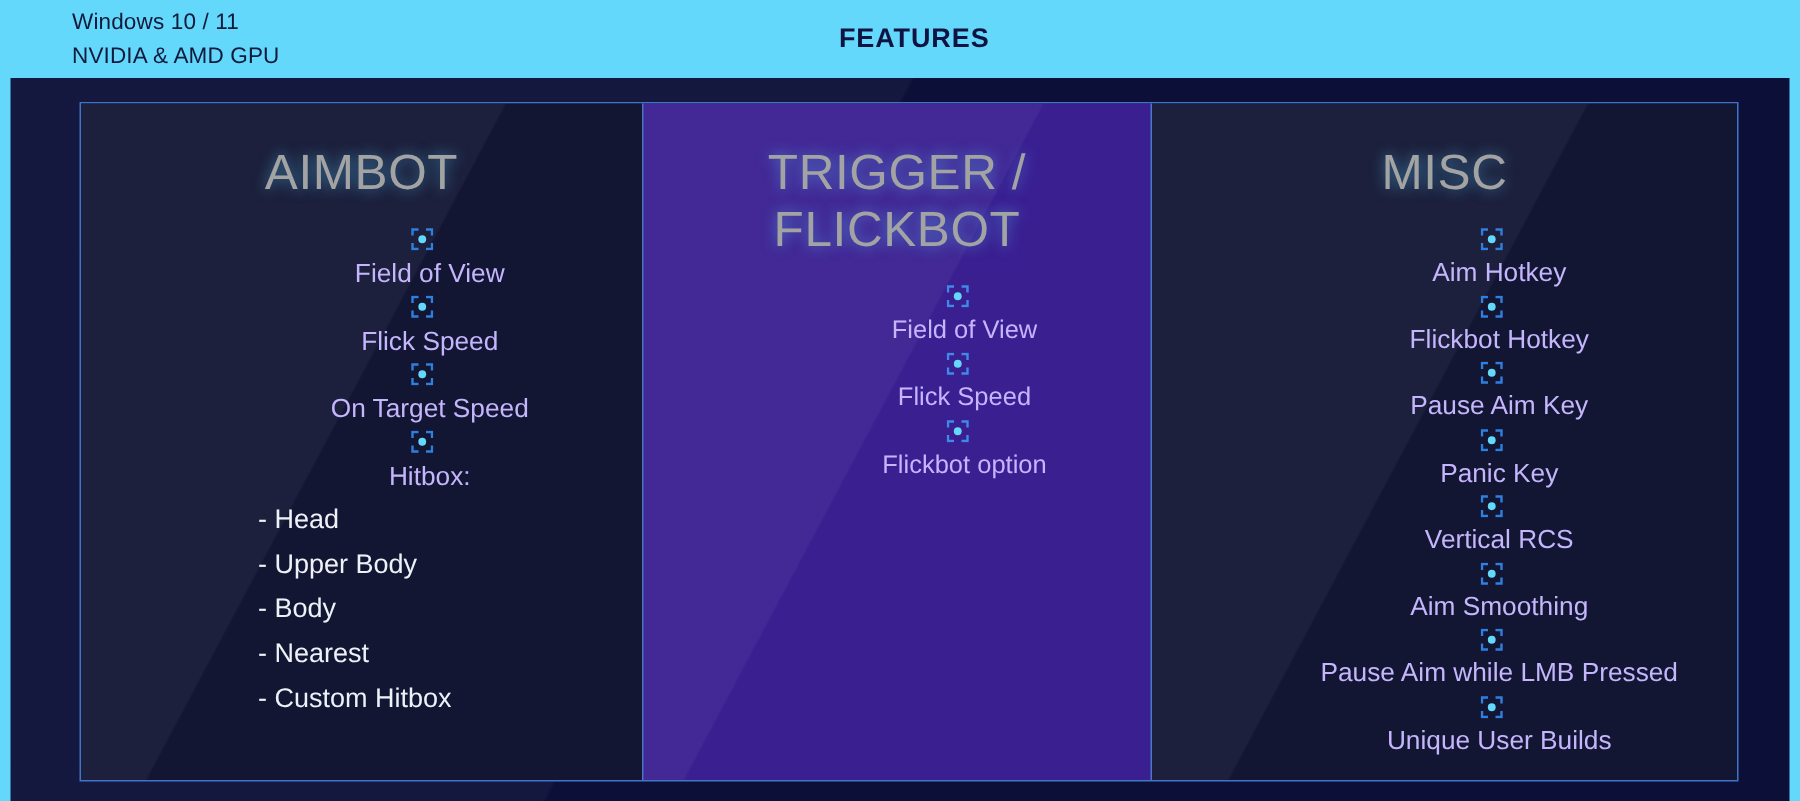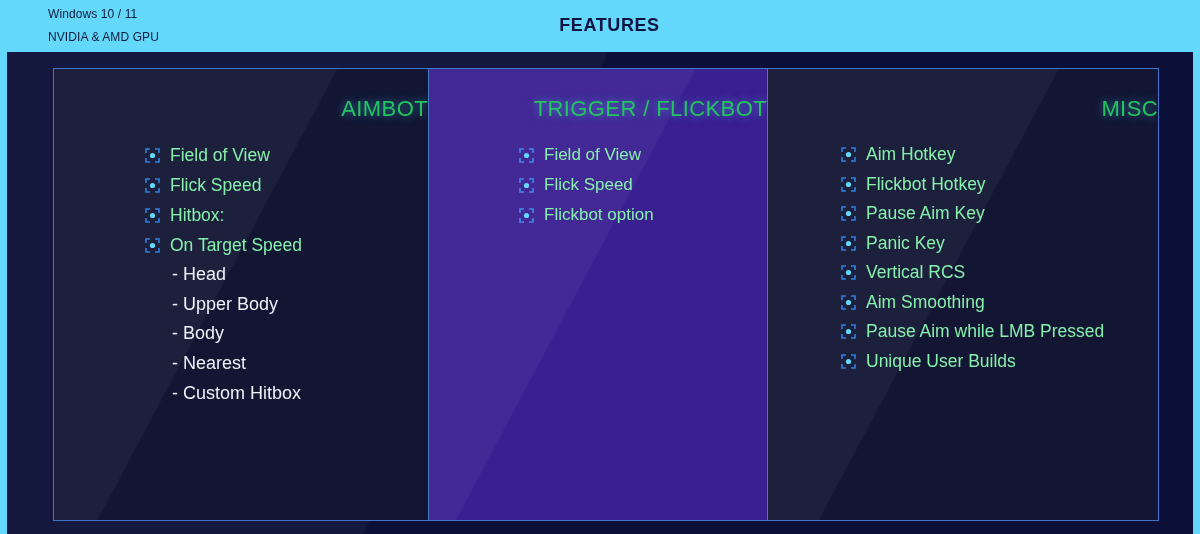--- a/index.html
+++ b/index.html
@@ -21,21 +21,21 @@
   .rail-left  { left:0; }
   .rail-right { right:0; }
 
   
   .header-band {
     position:absolute; left:0; top:0; width:1200px; height:52px;
     background:#63d8fb; z-index:5;
   }
   .header-band .sys-lines {
     position:absolute; left:48px; top:3px;
-    color:#101a3c; font-size:12px; line-height:23px;
+    color:#101a3c; font-size:15px; line-height:23px;
     letter-spacing:.1px; white-space:nowrap;
   }
   .header-band .page-title {
     position:absolute; left:0; right:0; top:15px;
     text-align:center; color:#0e1342;
     font-size:18px; font-weight:bold; letter-spacing:.6px;padding-left:19px;
   }
 
   
   .body-area {
@@ -64,38 +64,39 @@
   .col-aimbot  { width:374px; background:#121633; }
   .col-trigger { width:340px; background:#3a1f91; border-left:1.5px solid #4a77c4; border-right:1.5px solid #4a77c4; }
   .col-misc    { flex:1;      background:#121633; }
 
   .col::after{
     content:""; position:absolute; inset:0; pointer-events:none;
     background:linear-gradient(118deg, rgba(255,255,255,.045) 0 46%, rgba(255,255,255,0) 46.3% 100%);
   }
 
   .col-title {
-    text-align:right;
-    color:#22c55e;
-    font-size:22px;
+    text-align:center;
+    color:#a3a3a3;
+    font-size:33px;
     font-weight:400;
     letter-spacing:.4px;
     text-shadow:0 0 9px rgba(90,200,250,.55);
     margin-bottom:18px;
     position:relative; z-index:2;
   }
 
   .items { position:relative; z-index:2; }
 
   .item {
     display:flex; align-items:center;
-    color:#86efac;
+    color:#c4b5fd;
     font-size:17.5px;
     line-height:30px;
     white-space:nowrap;
+    flex-direction:column;
   }
   .col-aimbot  .items { padding-left:91px; }
   .col-trigger .items { padding-left:90px; }
   .col-misc    .items { padding-left:73px; }
 
   .col-trigger .item { font-size:17px; line-height:30px; }
   .col-misc    .item { line-height:29.5px; }
 
   .bullet {
     position:relative;
@@ -154,30 +155,30 @@
         </span>
         <span>Flick Speed</span>
       </div>
       <div class="item">
         <span class="bullet">
           <svg width="15" height="15" viewBox="0 0 15 15">
             <path d="M1 5V1h4M10 1h4v4M14 10v4h-4M5 14H1v-4" fill="none" stroke="#2f7fe0" stroke-width="1.6"></path>
             <circle cx="7.5" cy="7.5" r="2.6" fill="#63d8fb"></circle>
           </svg>
         </span>
+        <span>On Target Speed</span>
+      </div>
+      <div class="item">
+        <span class="bullet">
+          <svg width="15" height="15" viewBox="0 0 15 15">
+            <path d="M1 5V1h4M10 1h4v4M14 10v4h-4M5 14H1v-4" fill="none" stroke="#2f7fe0" stroke-width="1.6"></path>
+            <circle cx="7.5" cy="7.5" r="2.6" fill="#63d8fb"></circle>
+          </svg>
+        </span>
         <span>Hitbox:</span>
-      </div>
-      <div class="item">
-        <span class="bullet">
-          <svg width="15" height="15" viewBox="0 0 15 15">
-            <path d="M1 5V1h4M10 1h4v4M14 10v4h-4M5 14H1v-4" fill="none" stroke="#2f7fe0" stroke-width="1.6"></path>
-            <circle cx="7.5" cy="7.5" r="2.6" fill="#63d8fb"></circle>
-          </svg>
-        </span>
-        <span>On Target Speed</span>
       </div>
     </div>
     <div class="sub-list">
       <div class="sub-item">- Head</div>
       <div class="sub-item">- Upper Body</div>
       <div class="sub-item">- Body</div>
       <div class="sub-item">- Nearest</div>
       <div class="sub-item">- Custom Hitbox</div>
     </div>
   </div>

